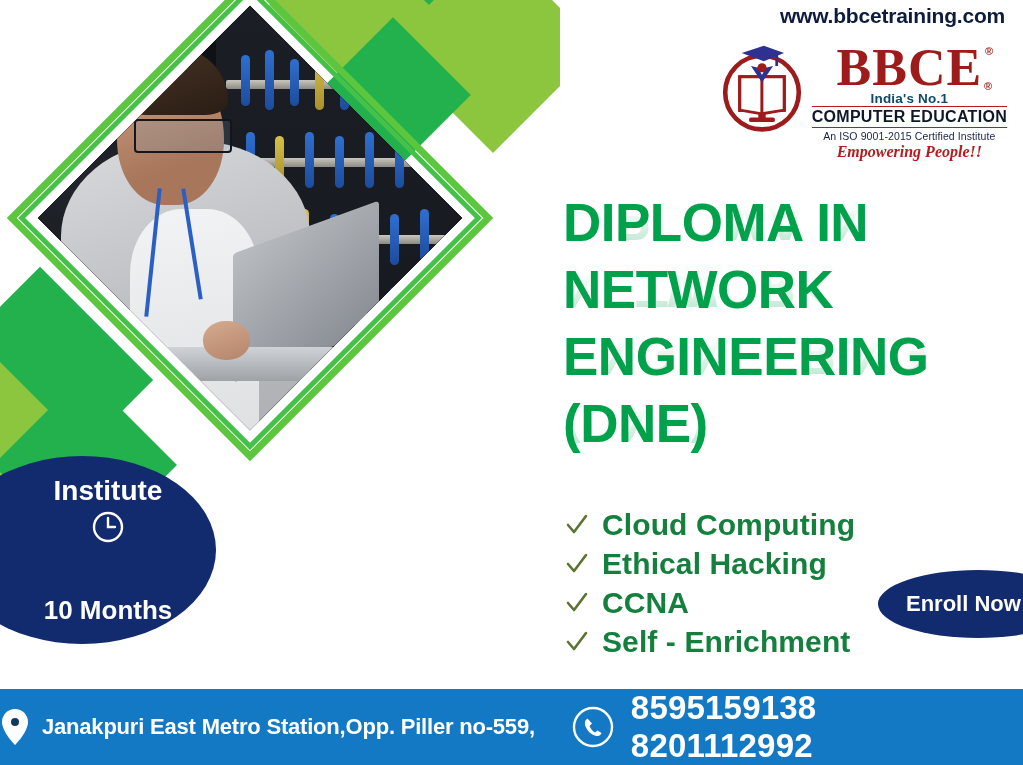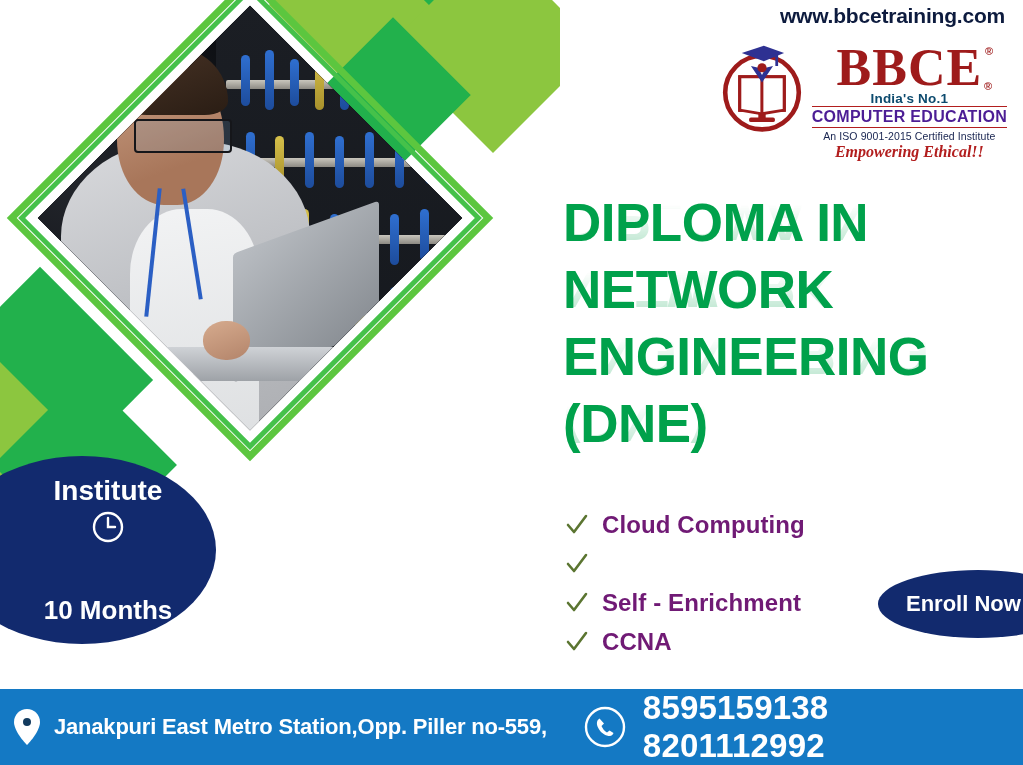--- a/index.html
+++ b/index.html
@@ -172,21 +172,21 @@
     font-family: "Liberation Sans", sans-serif;
     color: #9e1b1b;
   }
   .reg-top { right: -12px; top: 2px; }
   .reg-bot { right: -11px; bottom: 2px; }
   .logo-india {
     font-size: 13.5px; font-weight: bold; color: #0c4a6e;
     letter-spacing: 0.2px; margin-top: -2px;
   }
   .logo-comped {
-    font-size: 16px; font-weight: bold; color: #4c1d95;
+    font-size: 16px; font-weight: bold; color: #0f172a;
     letter-spacing: 0.3px;
     border-top: 1.5px solid #b21e1e;
     border-bottom: 1.5px solid #b21e1e;
     padding: 1px 0;
   }
   .logo-iso {
     font-size: 10.5px; font-weight: normal; color: #17234f;
     margin-top: 2px; letter-spacing: 0.1px;
   }
   .logo-tagline {
@@ -232,23 +232,23 @@
     left: 566px; top: 505px;
   }
   .feat {
     display: flex;
     align-items: center;
     gap: 14px;
     height: 39px;
   }
   .feat .tick { width: 22px; height: 24px; flex: none; }
   .feat .flabel {
-    font-size: 24px;
-    font-weight: bold;
-    color: #701a75;
+    font-size: 30px;
+    font-weight: bold;
+    color: #15803d;
     letter-spacing: 0.1px;
     white-space: nowrap;
   }
 
   
   .duration {
     position: absolute;
     left: -52px; top: 456px;
     width: 268px; height: 188px;
     background: #122a6e;
@@ -286,21 +286,21 @@
 
   
   .footer {
     position: absolute;
     left: 0; bottom: 0;
     width: 1023px; height: 76px;
     background: #1479c4;
     display: flex;
     align-items: center;
   }
-  .addr-box { display: flex; align-items: center; gap: 12px; padding-left: 12px; }
+  .addr-box { display: flex; align-items: center; gap: 12px; }
   .pin-ico { width: 30px; height: 38px; flex: none; }
   .addr-text {
     color: #ffffff;
     font-size: 22px;
     font-weight: bold;
     line-height: 1.22;
     letter-spacing: -0.2px;
     white-space: nowrap;
   }
   .phone-box { display: flex; align-items: center; gap: 16px; margin-left: 36px; }
@@ -404,21 +404,21 @@
     </div>
     <div class="logo-text">
       <div class="logo-bbce">
         <span>BBCE</span>
         <span class="reg-top">®</span>
         <span class="reg-bot">®</span>
       </div>
       <div class="logo-india">India's No.1</div>
       <div class="logo-comped">COMPUTER EDUCATION</div>
       <div class="logo-iso">An ISO 9001-2015 Certified Institute</div>
-      <div class="logo-tagline">Empowering Ethical!!</div>
+      <div class="logo-tagline">Empowering People!!</div>
     </div>
   </div>
 
   <div class="title">
     <div class="tline-wrap">
       <div class="tline">DIPLOMA IN</div>
       <div class="treflect">DIPLOMA IN</div>
     </div>
     <div class="tline-wrap">
       <div class="tline">NETWORK</div>
@@ -442,36 +442,37 @@
           </svg>
       </span>
       <span class="flabel">Cloud Computing</span>
     </div>
     <div class="feat">
       <span class="tick">
         <svg viewBox="0 0 22 24" width="22" height="24">
             <path d="M2 12 L8 19 L20 3" fill="none" stroke="#5b7531" stroke-width="2.6" stroke-linecap="round" stroke-linejoin="round"></path>
           </svg>
       </span>
+      <span class="flabel">Ethical Hacking</span>
+    </div>
+    <div class="feat">
+      <span class="tick">
+        <svg viewBox="0 0 22 24" width="22" height="24">
+            <path d="M2 12 L8 19 L20 3" fill="none" stroke="#5b7531" stroke-width="2.6" stroke-linecap="round" stroke-linejoin="round"></path>
+          </svg>
+      </span>
+      <span class="flabel">CCNA</span>
     </div>
     <div class="feat">
       <span class="tick">
         <svg viewBox="0 0 22 24" width="22" height="24">
             <path d="M2 12 L8 19 L20 3" fill="none" stroke="#5b7531" stroke-width="2.6" stroke-linecap="round" stroke-linejoin="round"></path>
           </svg>
       </span>
       <span class="flabel">Self - Enrichment</span>
-    </div>
-    <div class="feat">
-      <span class="tick">
-        <svg viewBox="0 0 22 24" width="22" height="24">
-            <path d="M2 12 L8 19 L20 3" fill="none" stroke="#5b7531" stroke-width="2.6" stroke-linecap="round" stroke-linejoin="round"></path>
-          </svg>
-      </span>
-      <span class="flabel">CCNA</span>
     </div>
   </div>
 
   <div class="duration">
     <div class="d-title">Institute</div>
     <span class="clock-ico">
       <svg viewBox="0 0 34 34" width="34" height="34">
           <circle cx="17" cy="17" r="14" fill="none" stroke="#ffffff" stroke-width="2.4"></circle>
           <path d="M17 8 L17 17 L24 17" fill="none" stroke="#ffffff" stroke-width="2.4" stroke-linecap="round"></path>
         </svg>

